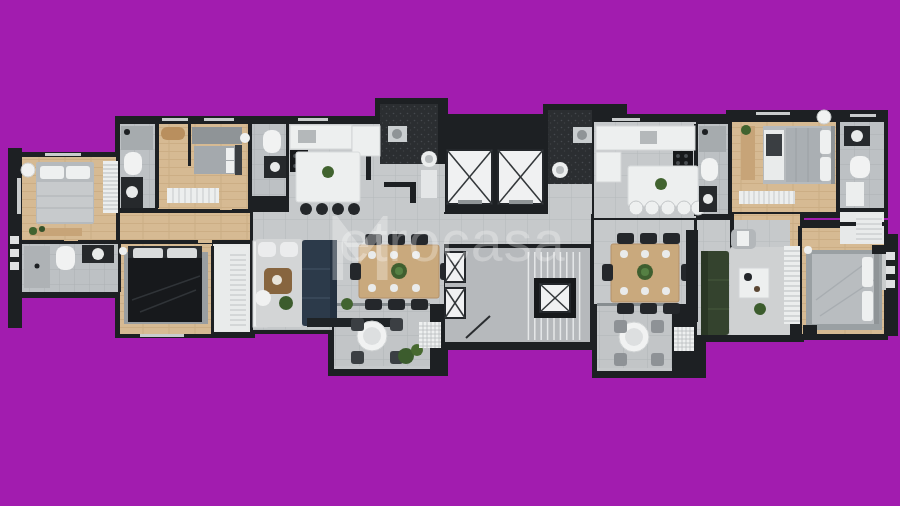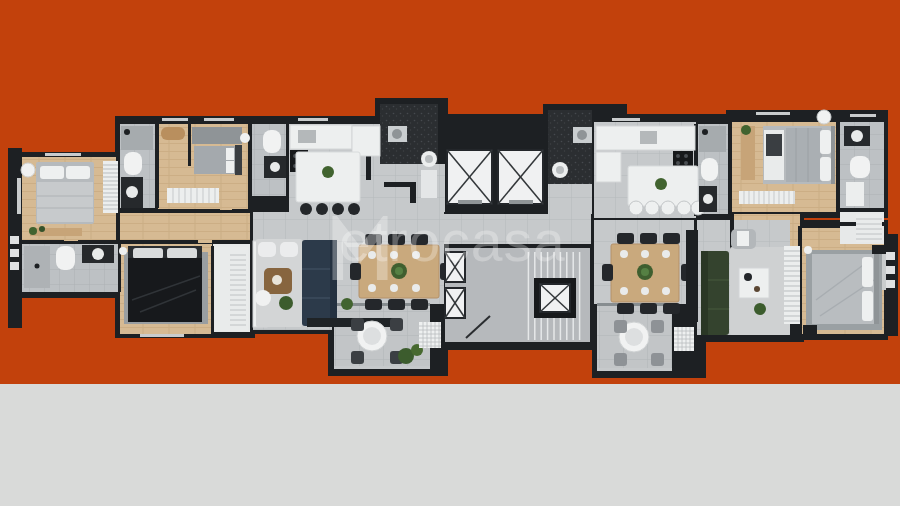--- a/index.html
+++ b/index.html
@@ -1,17 +1,17 @@
 <!DOCTYPE html>
 <html><head>
 <meta charset="utf-8">
 <title>Floor Plan</title>
 <style>
   html,body{margin:0;padding:0;background:#d9dad9;}
-  .stage{position:relative;width:900px;height:384px;background:#c2410c;overflow:hidden;
+  .stage{position:relative;width:900px;height:506px;background:#a21caf;overflow:hidden;
          font-family:"Liberation Sans",sans-serif;}
   .stage svg{position:absolute;left:0;top:0;}
   .wm{position:absolute;left:331px;top:210px;display:flex;align-items:flex-start;pointer-events:none;}
   .wm-logo{width:58px;height:70px;margin-top:6px;}
   .wm-logo path{stroke:rgba(255,255,255,0.30);stroke-width:11;fill:none;}
   .wm-text{margin-left:8px;font-size:57px;line-height:62px;font-weight:400;letter-spacing:1px;
            color:rgba(255,255,255,0.28);}
   .wm-tag{position:absolute;left:102px;top:52px;font-size:12px;letter-spacing:8px;
           color:rgba(255,255,255,0.34);white-space:nowrap;}
 </style>

